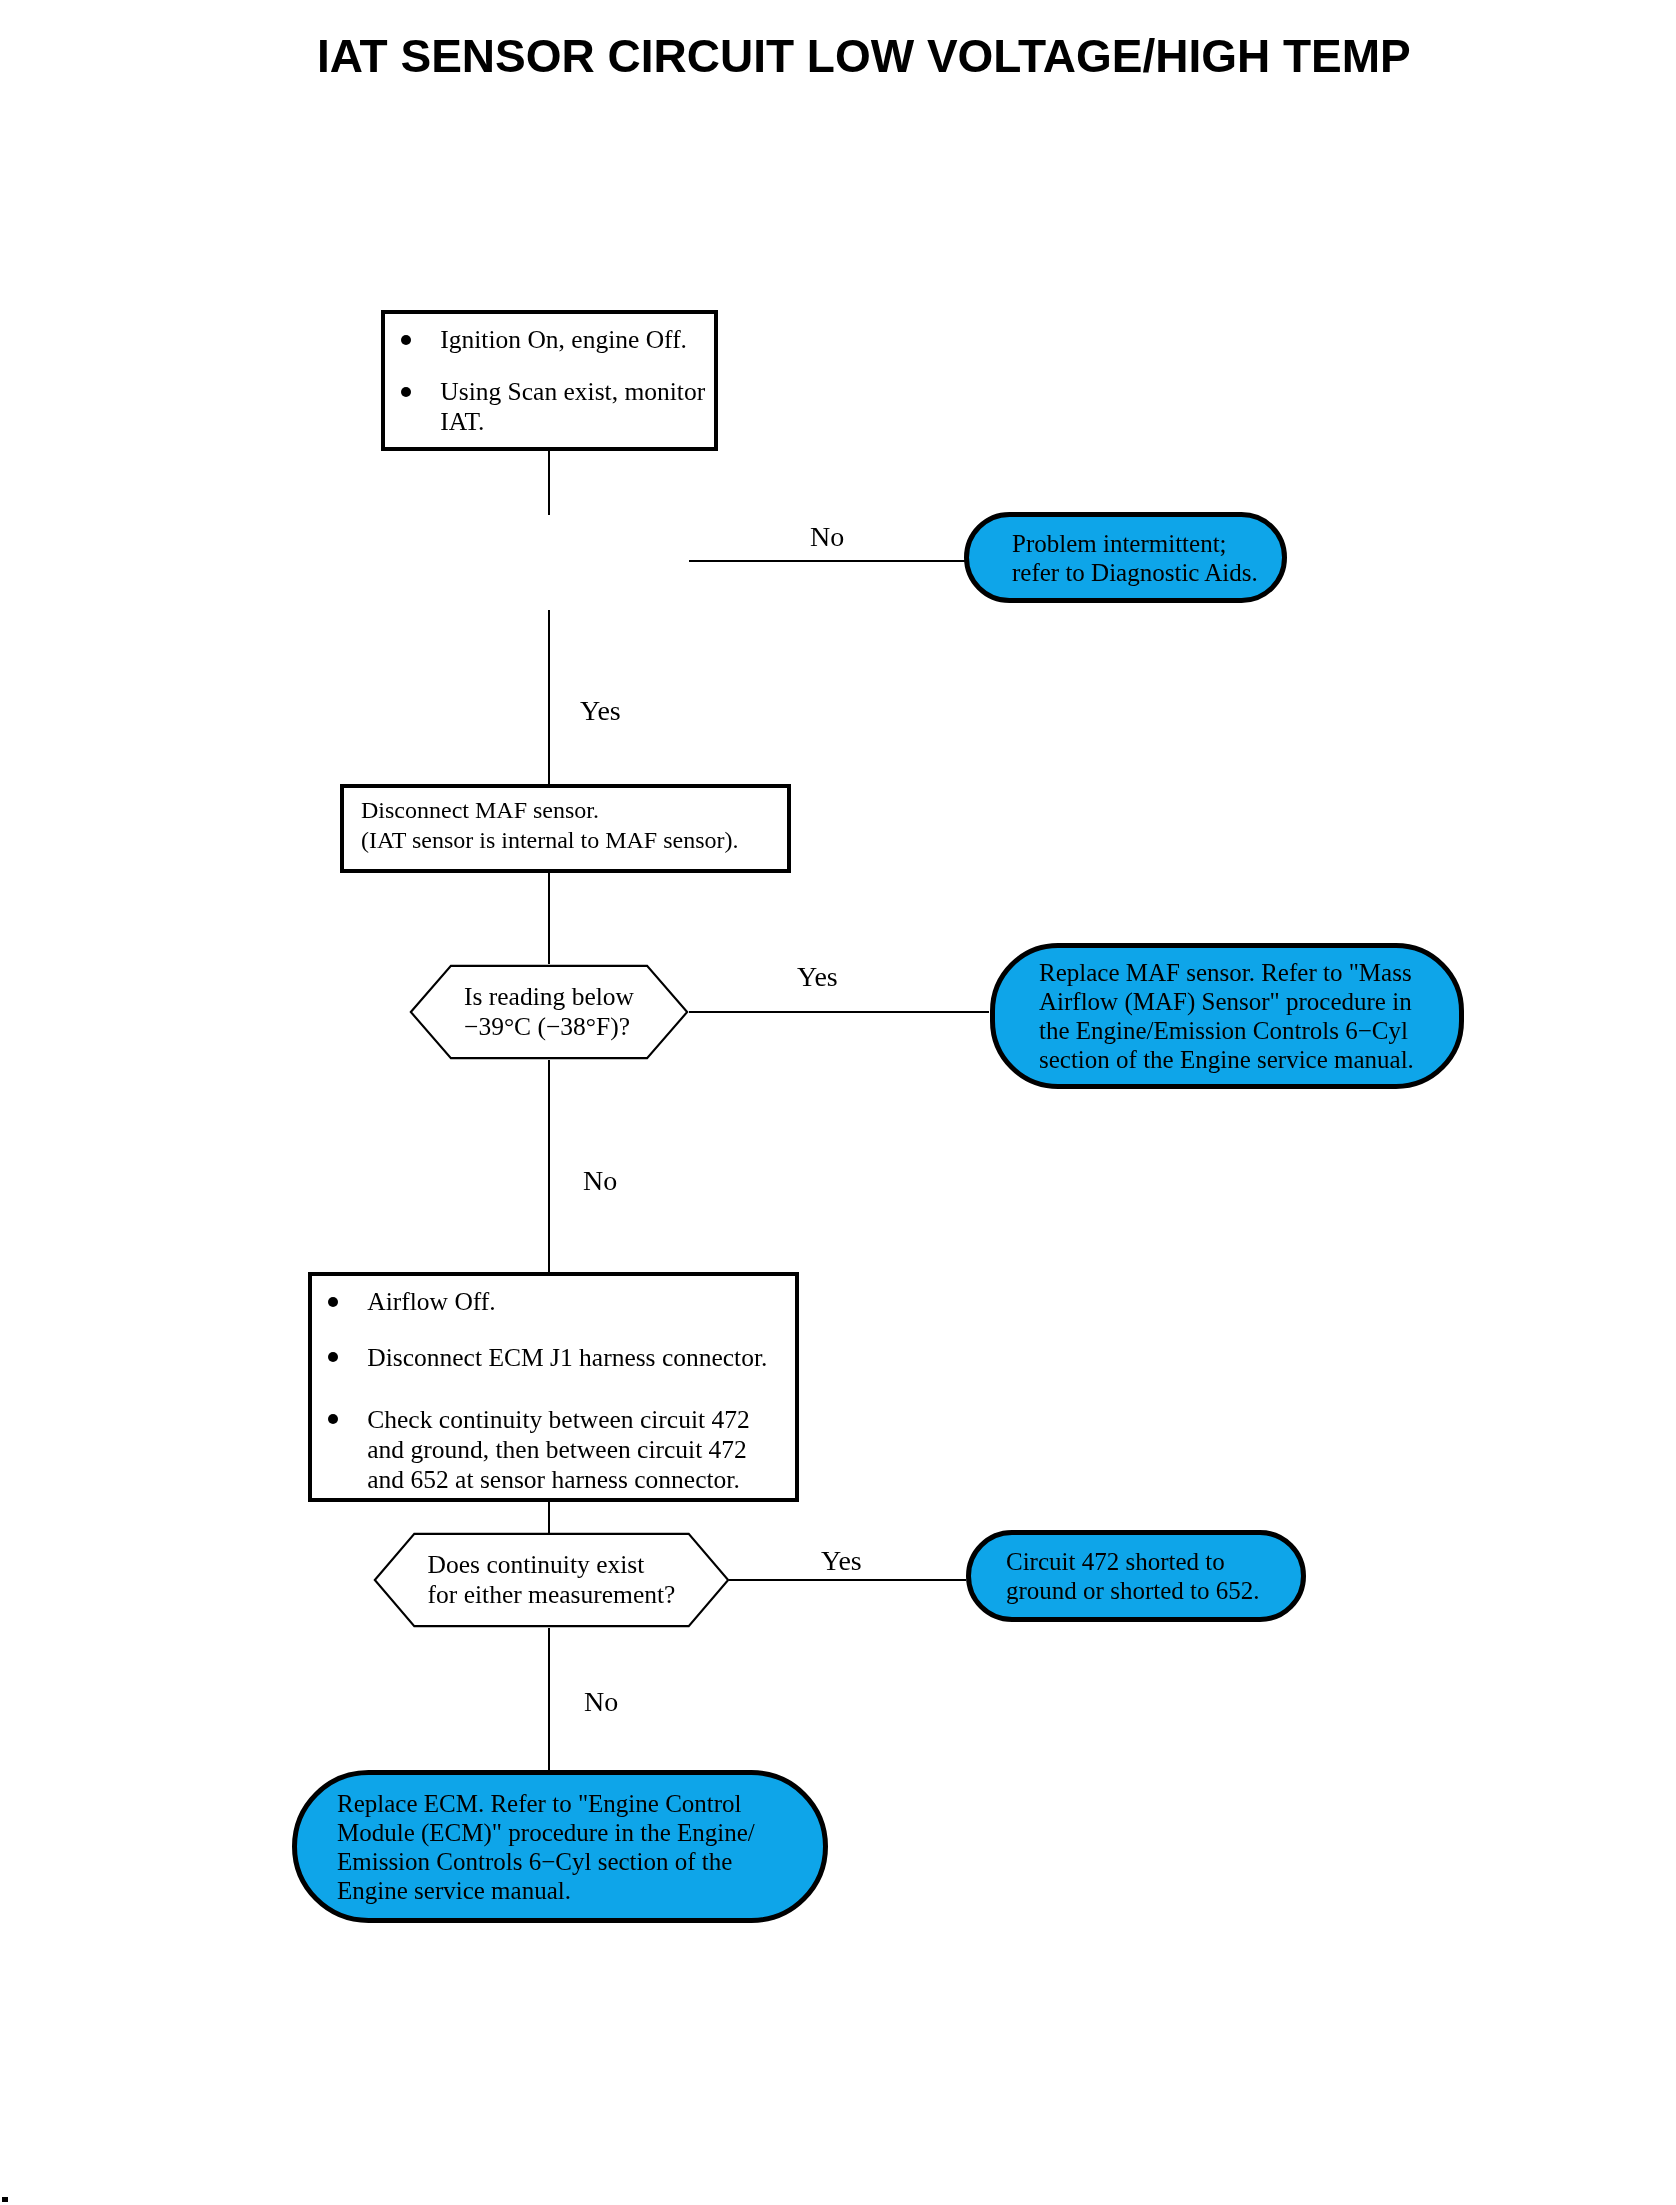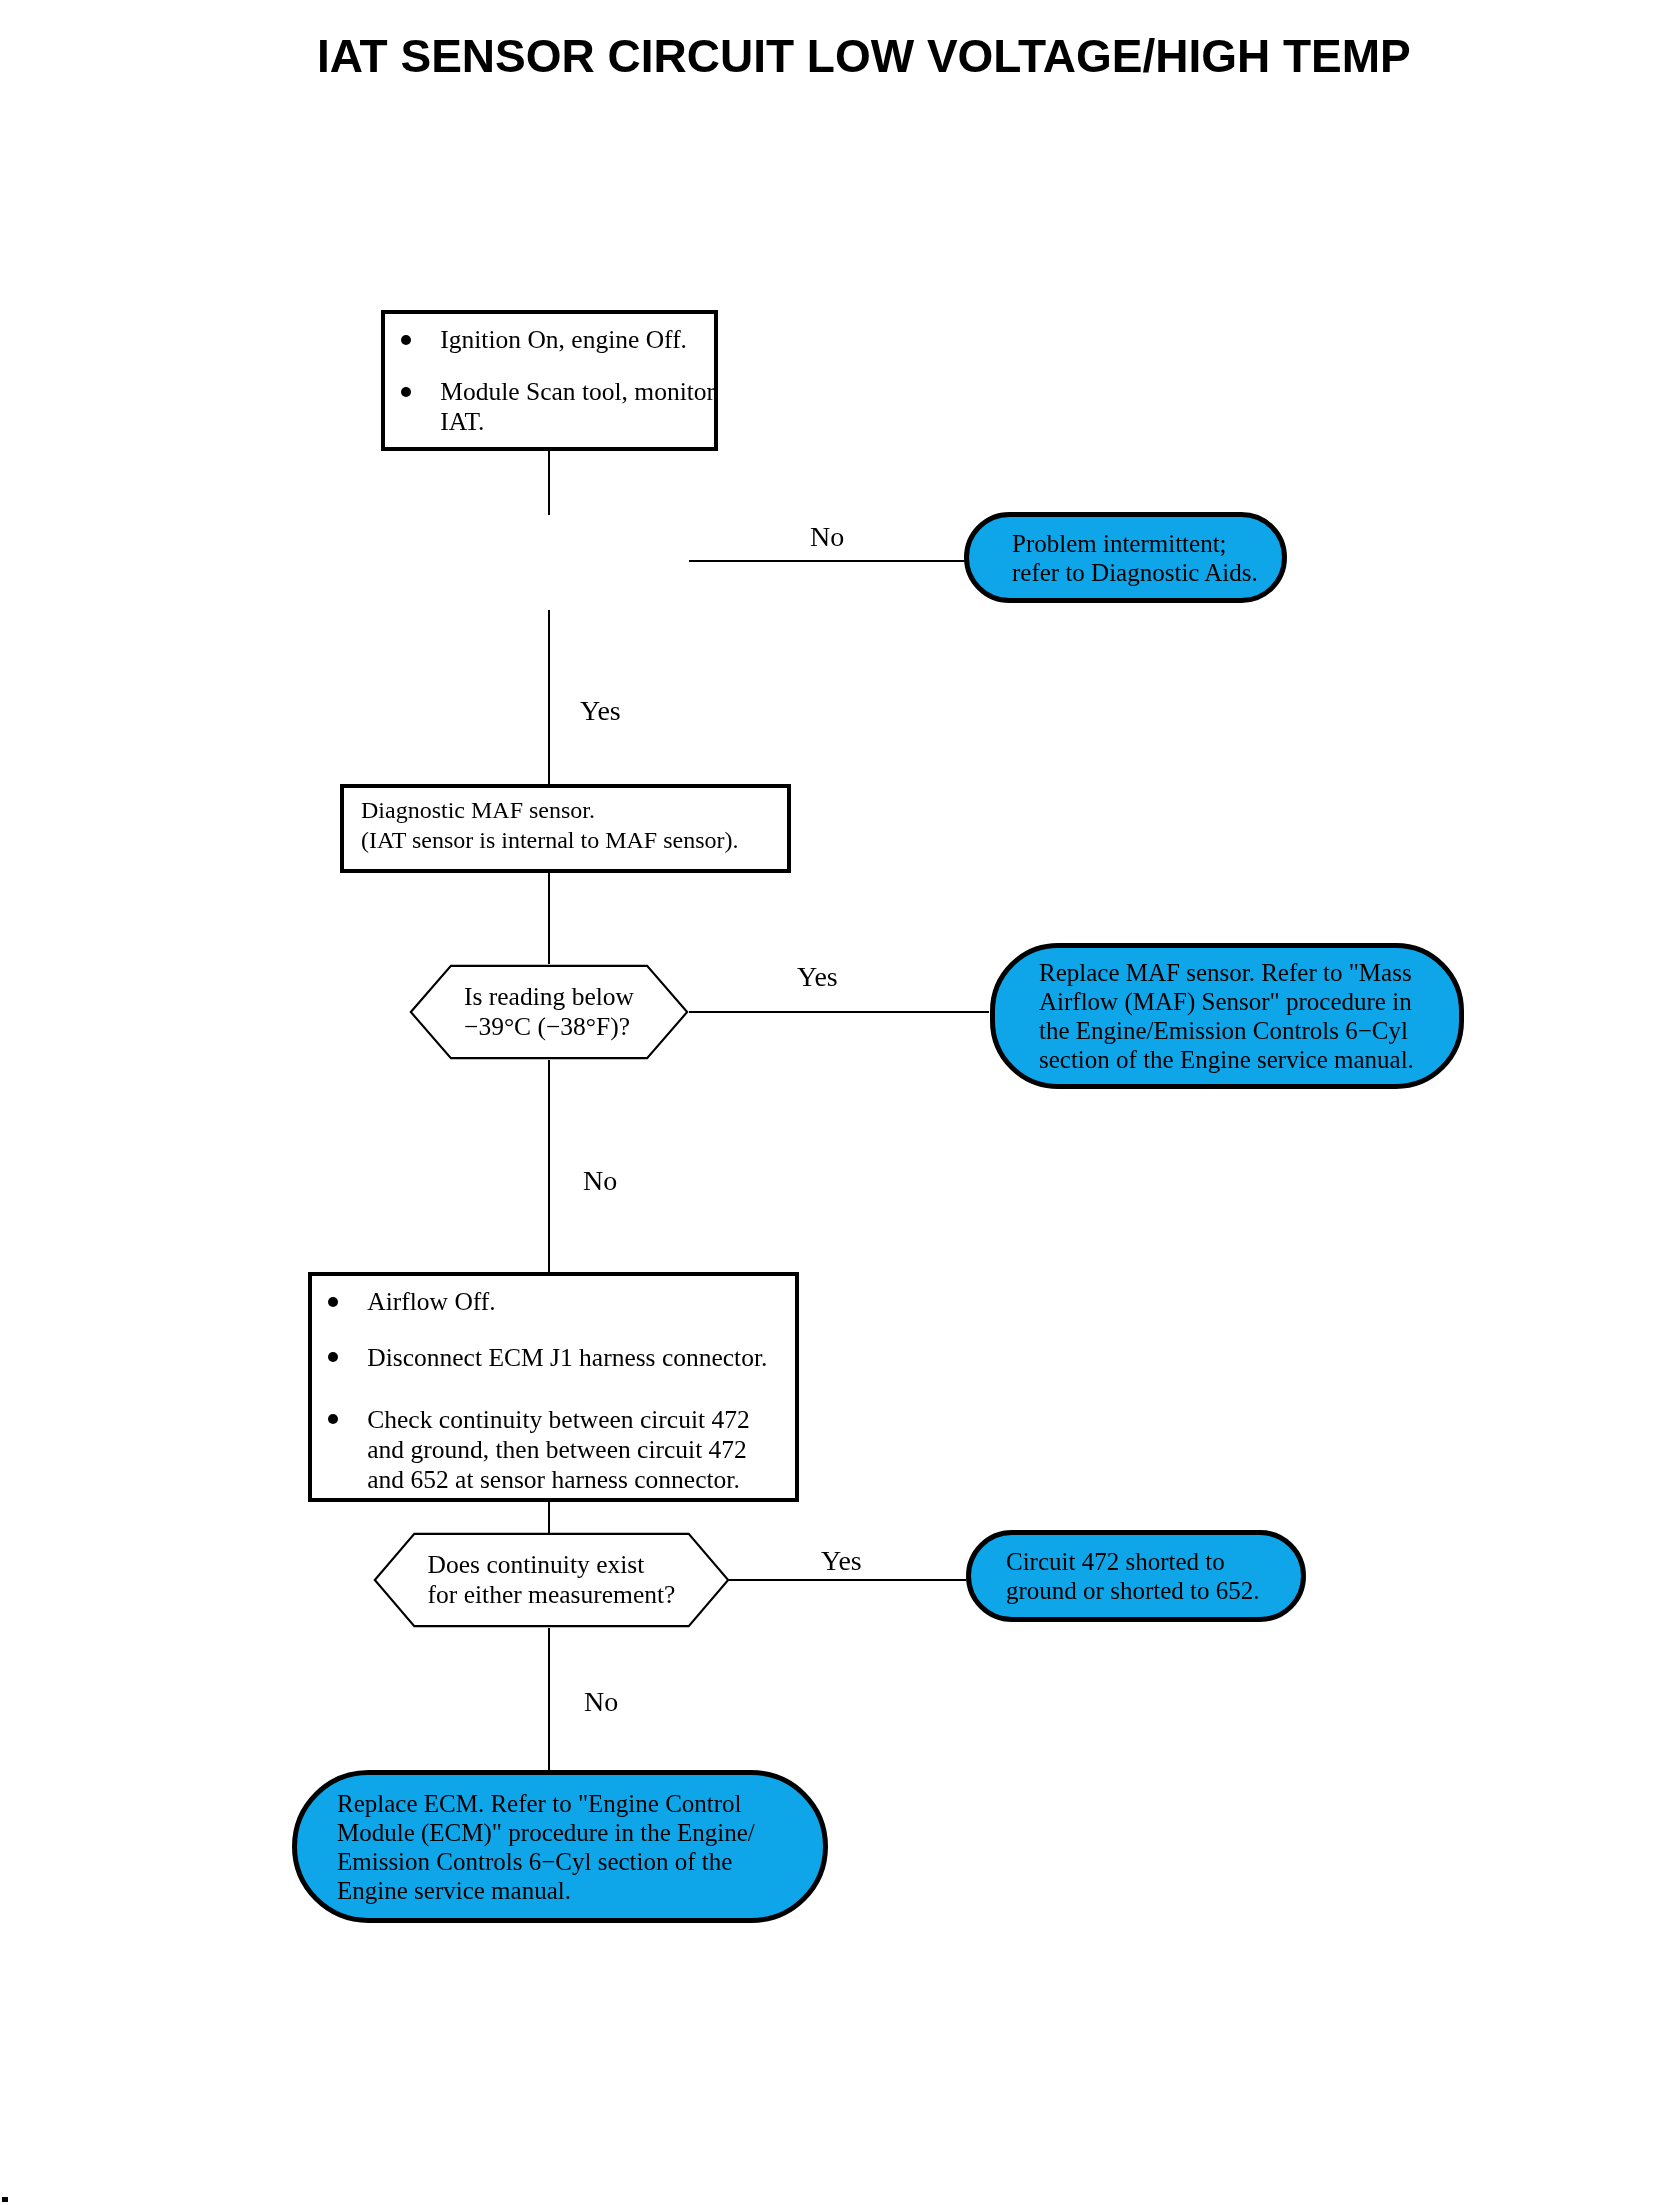--- a/index.html
+++ b/index.html
@@ -132,42 +132,42 @@
   <div class="title">IAT SENSOR CIRCUIT LOW VOLTAGE/HIGH TEMP</div>
 
   <div class="rect-box" style="left:381px; top:310px; width:337px; height:141px;">
     <div class="bullets">
       <div class="bullet-item">
         <span class="bullet-dot"></span>
         <span class="bullet-text">Ignition On, engine Off.</span>
       </div>
       <div class="bullet-item">
         <span class="bullet-dot"></span>
-        <span class="bullet-text">Module Scan tool, monitor
+        <span class="bullet-text">Using Scan exist, monitor
 IAT.</span>
       </div>
     </div>
   </div>
 
   <div class="vline" style="left:548px; top:450px; height:65px;"></div>
 
 
   <div class="hline" style="left:689px; top:560px; width:276px;"></div>
   <div class="edge-label" style="left:810px; top:522px;">No</div>
 
   <div class="round-box" style="left:964px; top:512px; width:323px; height:91px; border-radius:46px; padding-left:43px;">
     <div class="txt">Problem intermittent;
 refer to Diagnostic Aids.</div>
   </div>
 
   <div class="vline" style="left:548px; top:610px; height:174px;"></div>
   <div class="edge-label" style="left:580px; top:696px;">Yes</div>
 
   <div class="rect-box" style="left:340px; top:784px; width:451px; height:89px;">
-    <div class="plain-text">Diagnostic MAF sensor.
+    <div class="plain-text">Disconnect MAF sensor.
 (IAT sensor is internal to MAF sensor).</div>
   </div>
 
   <div class="vline" style="left:548px; top:872px; height:92px;"></div>
 
   <div class="hex" style="left:409px; top:964px; width:280px; height:96px;">
     <svg width="280" height="96" viewBox="0 0 461 158">
       <polygon points="3,79 69,3 392,3 458,79 392,155 69,155" fill="#ffffff" stroke="#000000" stroke-width="3.5"></polygon>
     </svg>
     <div class="hex-text">

